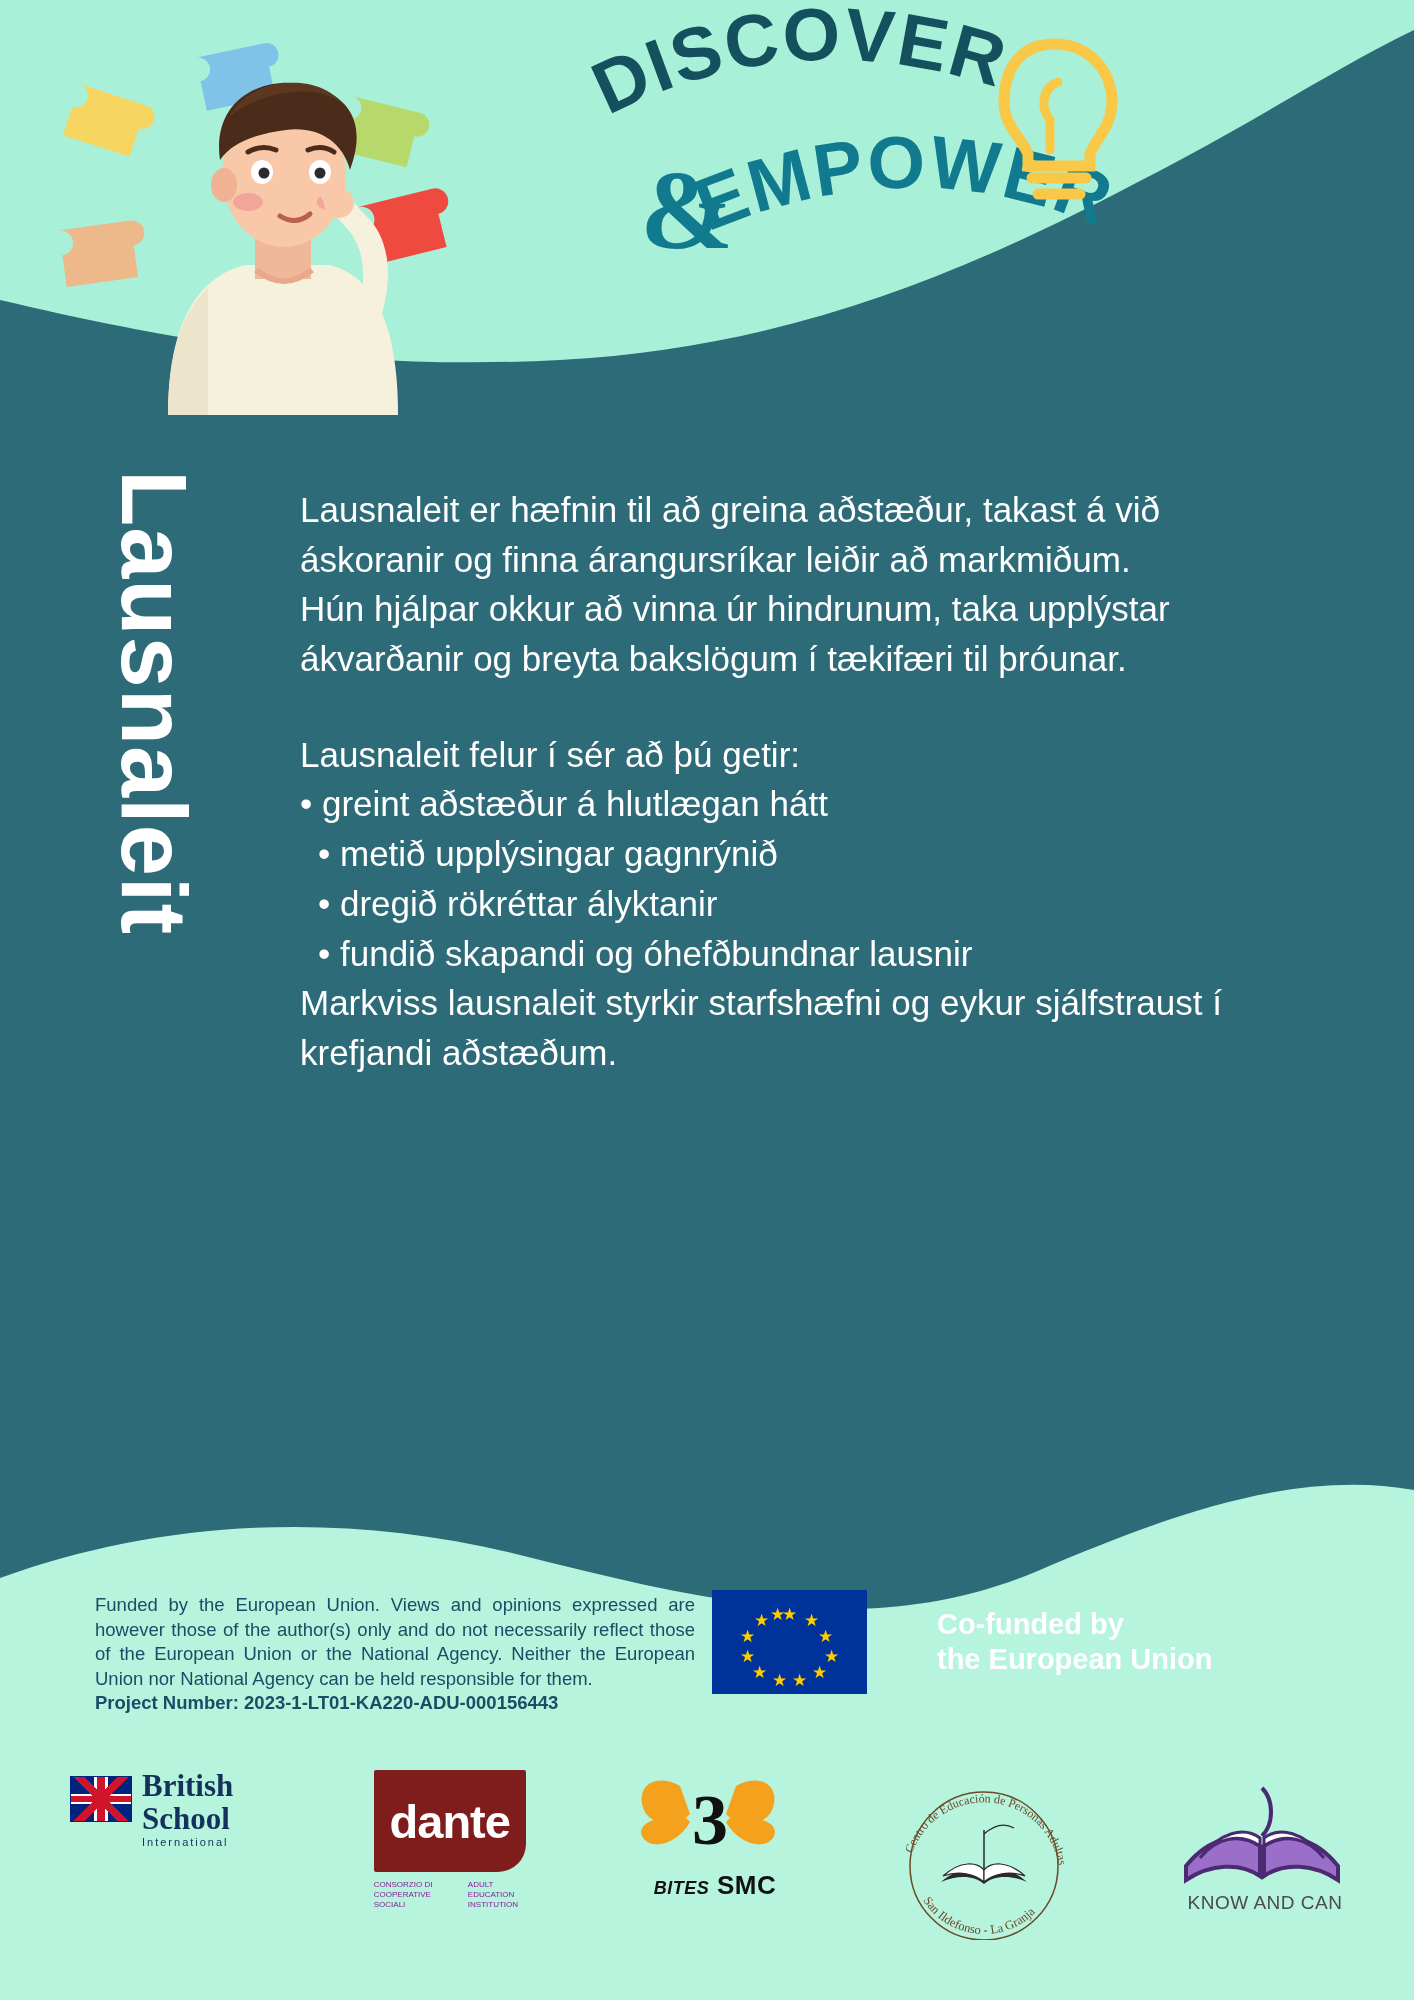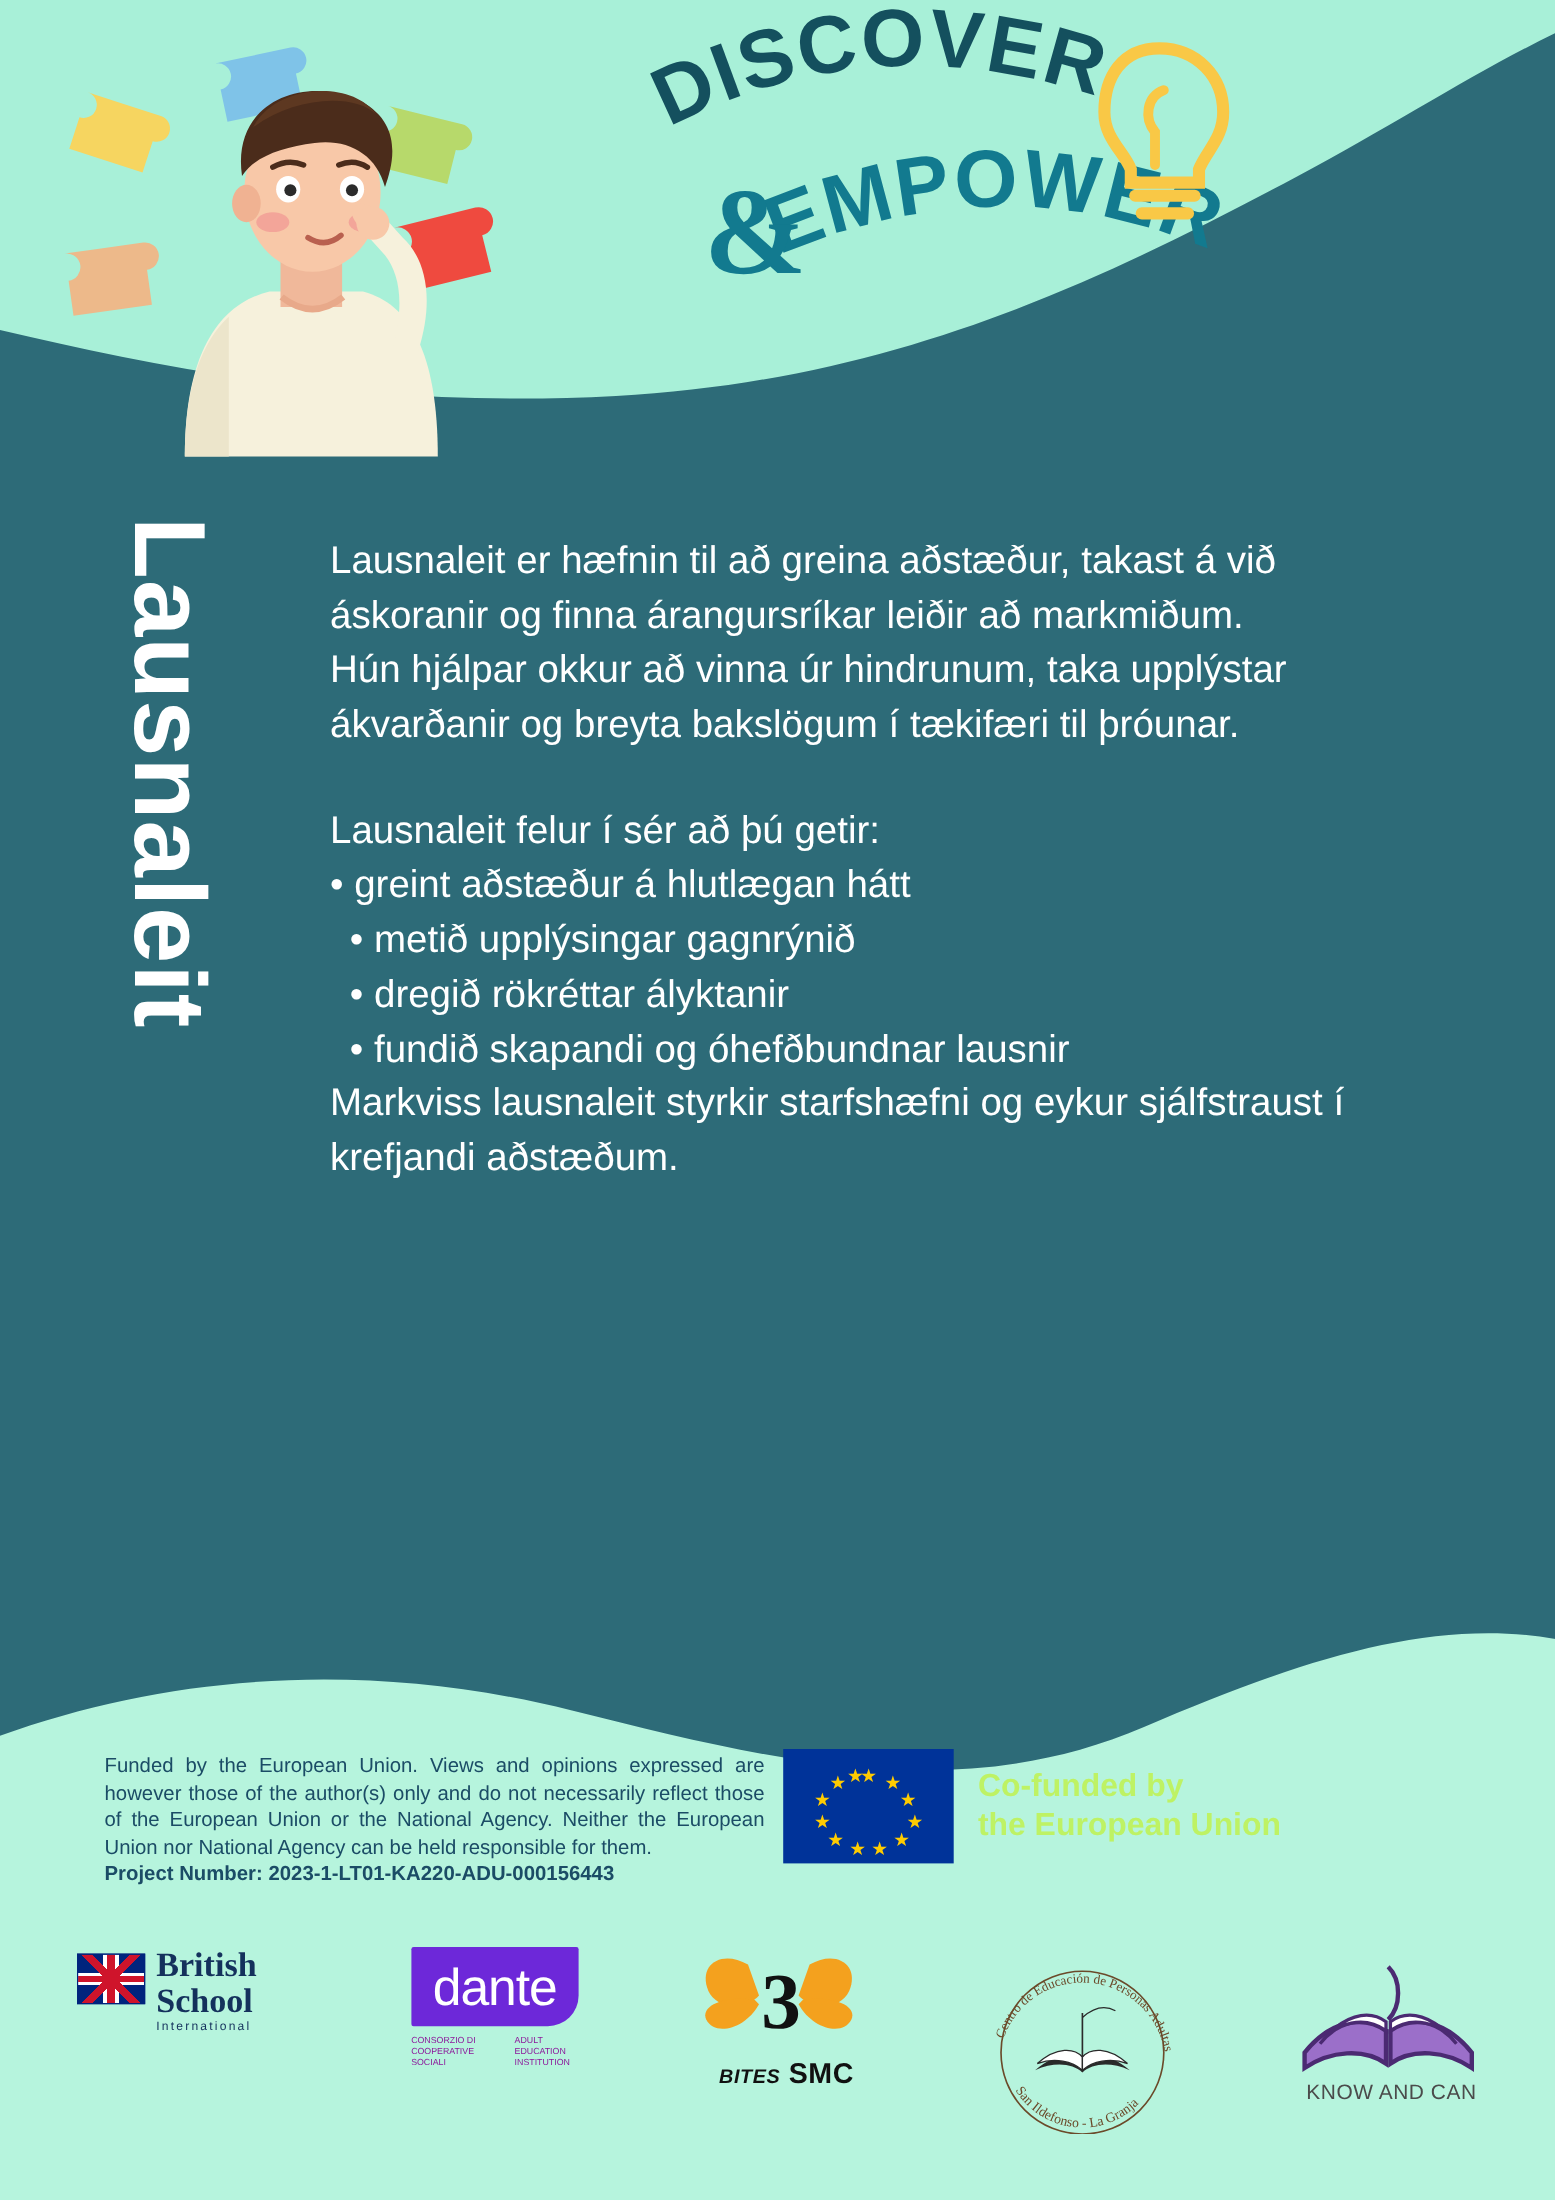--- a/index.html
+++ b/index.html
@@ -120,25 +120,26 @@
     background: #003399;
     position: relative;
   }
   .eu-flag .star {
     position: absolute;
     color: #FFCC00;
     font-size: 17px;
     line-height: 17px;
   }
   .eu-label {
-    color: #bef264;
+    color: #ffffff;
     font-size: 29px;
     font-weight: bold;
     line-height: 1.22;
     white-space: nowrap;
+    margin-left: 48px;
   }
 
   
   .partners {
     position: absolute;
     left: 70px; top: 1770px;
     width: 1290px; height: 190px;
     z-index: 9;
     display: flex;
     align-items: flex-start;
@@ -174,25 +175,25 @@
     font-size: 11px;
     letter-spacing: 2px;
     font-weight: normal;
     margin-top: 2px;
     text-align: left;
   }
 
   
   .p-dante { width: 165px; }
   .dante-box {
-    width: 152px; height: 72px;
-    background: #6d28d9;
+    width: 152px; height: 102px;
+    background: #7f1d1d;
     color: #fff;
     font-size: 47px;
-    font-weight: normal;
+    font-weight: bold;
     display: flex;
     align-items: center;
     justify-content: center;
     letter-spacing: -1px;
     border-radius: 2px 2px 28px 2px;
   }
   .dante-sub {
     margin-top: 8px;
     color: #8c189b;
     font-size: 8px;

